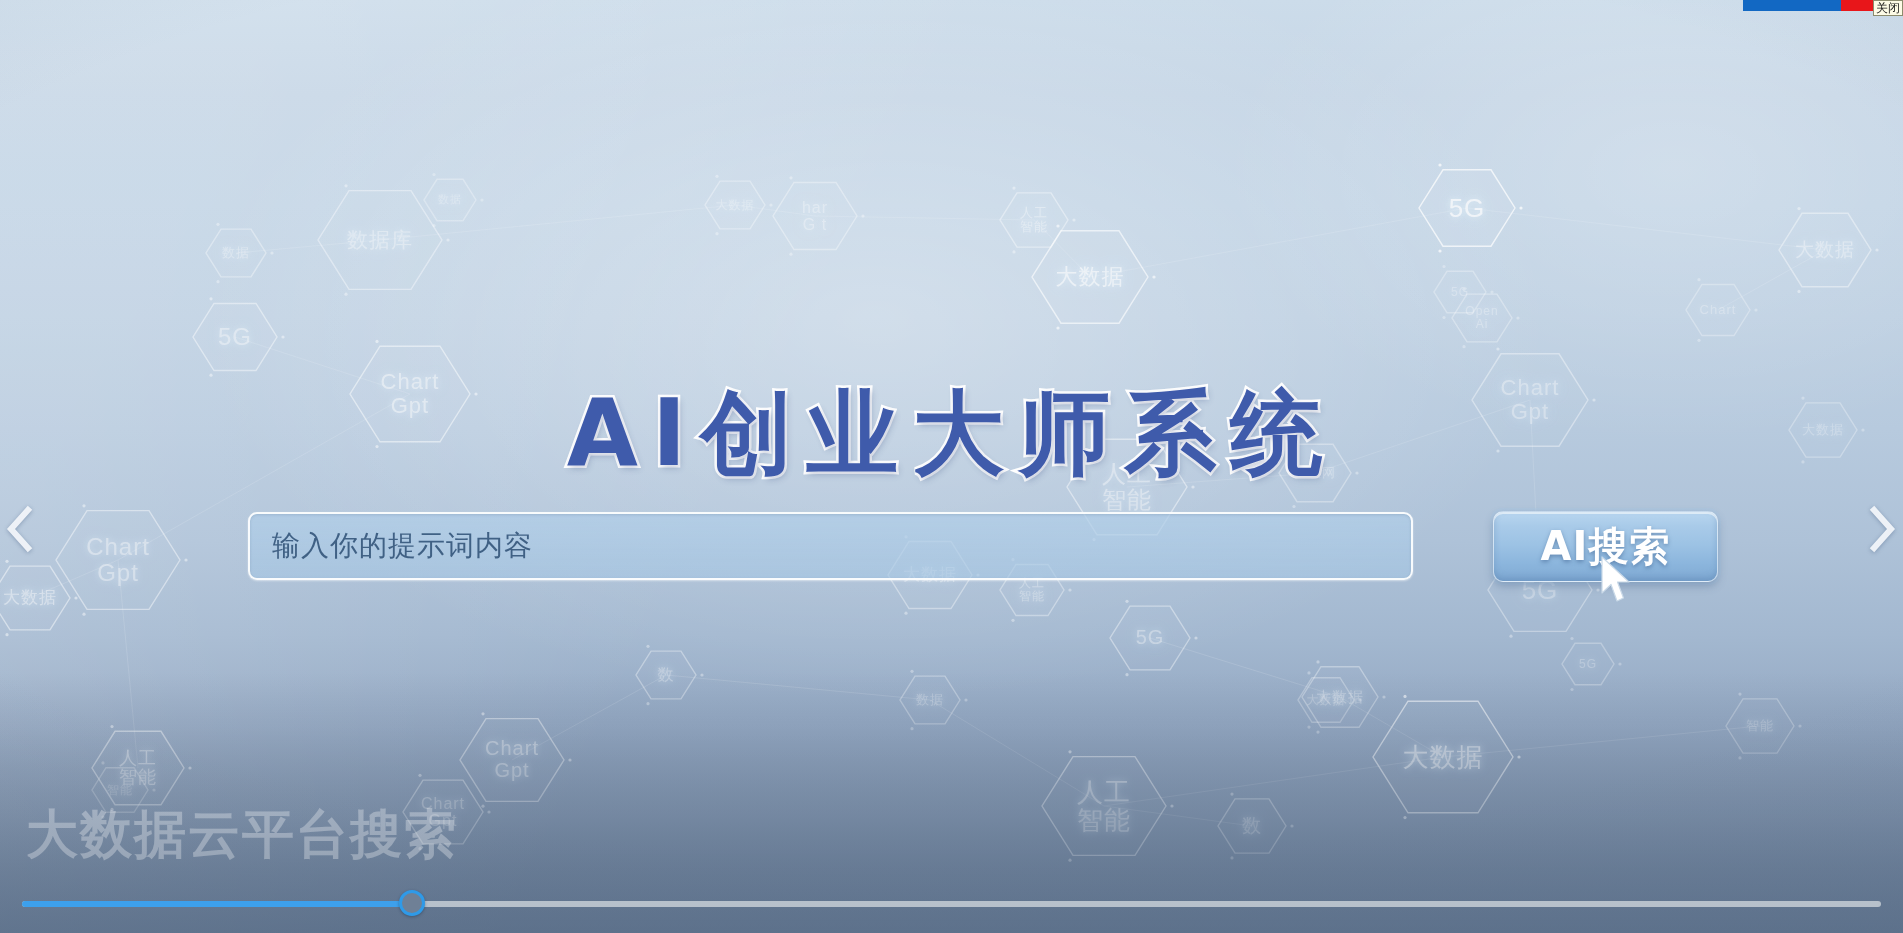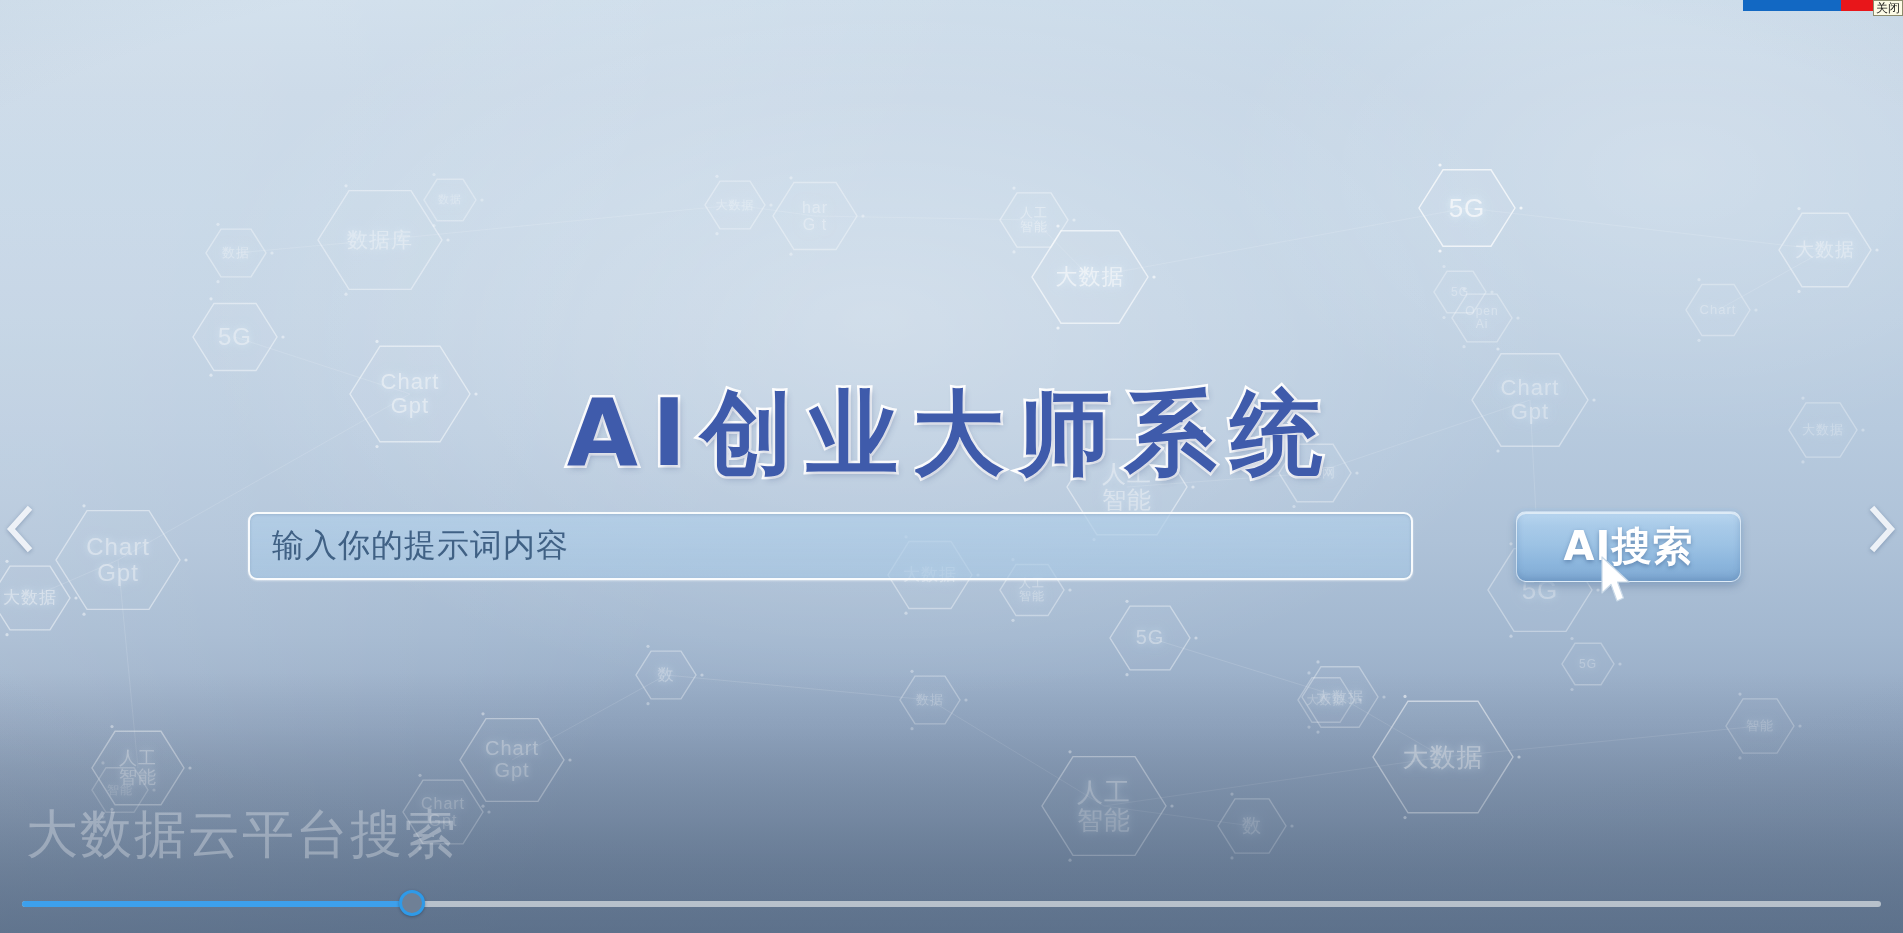--- a/index.html
+++ b/index.html
@@ -82,39 +82,38 @@
     position:absolute; left:248px; top:512px; width:1165px; height:68px;
     border:2px solid rgba(255,255,255,0.92);
     border-radius:9px;
     background:linear-gradient(to bottom, rgba(176,206,232,0.72), rgba(165,198,227,0.62));
     box-shadow:0 1px 3px rgba(70,95,130,0.20) inset, 0 1px 2px rgba(255,255,255,0.5);
     display:flex; align-items:center; padding:0 22px;
     cursor:text;
   }
   #prompt-placeholder {
     font-family:"DejaVu Sans","Liberation Sans", sans-serif;
-    font-size:32px; font-weight:400; color:#3b5c80; letter-spacing:1px;
+    font-size:28px; font-weight:400; color:#3b5c80; letter-spacing:1px;
     opacity:.95;
   }
 
   
   #search-button {
     position:absolute; left:1493px; top:511px; width:225px; height:71px;
     border-radius:10px;
     background:linear-gradient(to bottom,
        #b9d6ef 0%, #a9cbe9 20%, #9cc2e4 48%, #8cb6dd 74%, #7fa9d3 100%);
     border:1px solid rgba(255,255,255,0.55);
     box-shadow:
       0 2px 0 rgba(255,255,255,0.55) inset,
       0 -3px 6px rgba(80,120,165,0.35) inset,
       0 4px 9px rgba(60,90,130,0.35),
       0 0 0 3px rgba(170,200,228,0.35);
     display:flex; align-items:center; justify-content:center;
     cursor:pointer;
-    margin-left:23px;
   }
   #search-button-label {
     font-family:"DejaVu Sans","Liberation Sans", sans-serif;
     font-weight:700; font-size:40px; color:#ffffff; letter-spacing:1px;
     text-shadow:0 2px 4px rgba(60,95,140,0.55);
   }
 
   
   #mouse-cursor { position:absolute; left:1600px; top:556px; pointer-events:none; }
 
@@ -124,21 +123,21 @@
     display:flex; align-items:center; justify-content:center;
   }
   #nav-prev { left:-4px; }
   #nav-next { right:-2px; }
   .nav-arrow svg { filter:drop-shadow(0 1px 2px rgba(70,95,130,.45)); }
 
   
   #bottom-watermark {
     position:absolute; left:26px; top:800px;
     font-family:"DejaVu Sans","Liberation Sans", sans-serif;
-    font-size:52px; font-weight:400; letter-spacing:2px;
+    font-size:52px; font-weight:700; letter-spacing:2px;
     color:rgba(255,255,255,0.30);
     pointer-events:none; white-space:nowrap;
   }
 
   
   #progress-slider {
     position:absolute; left:0; right:0; bottom:18px; height:24px; cursor:pointer;
   }
   #progress-track {
     position:absolute; left:22px; right:22px; top:10px; height:6px;

